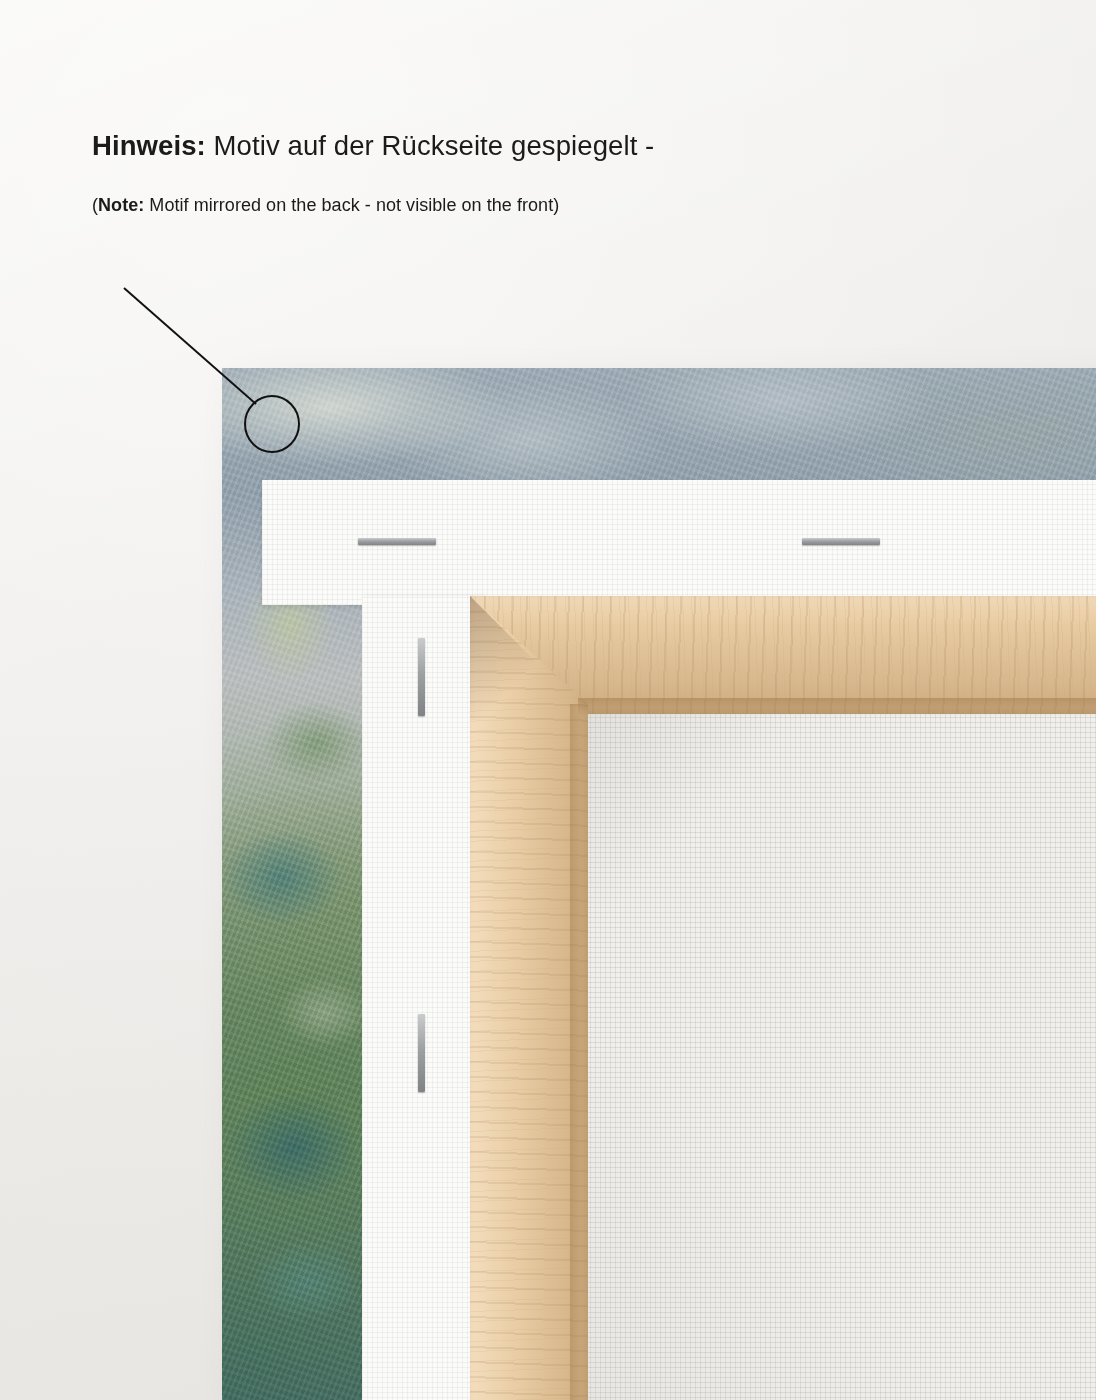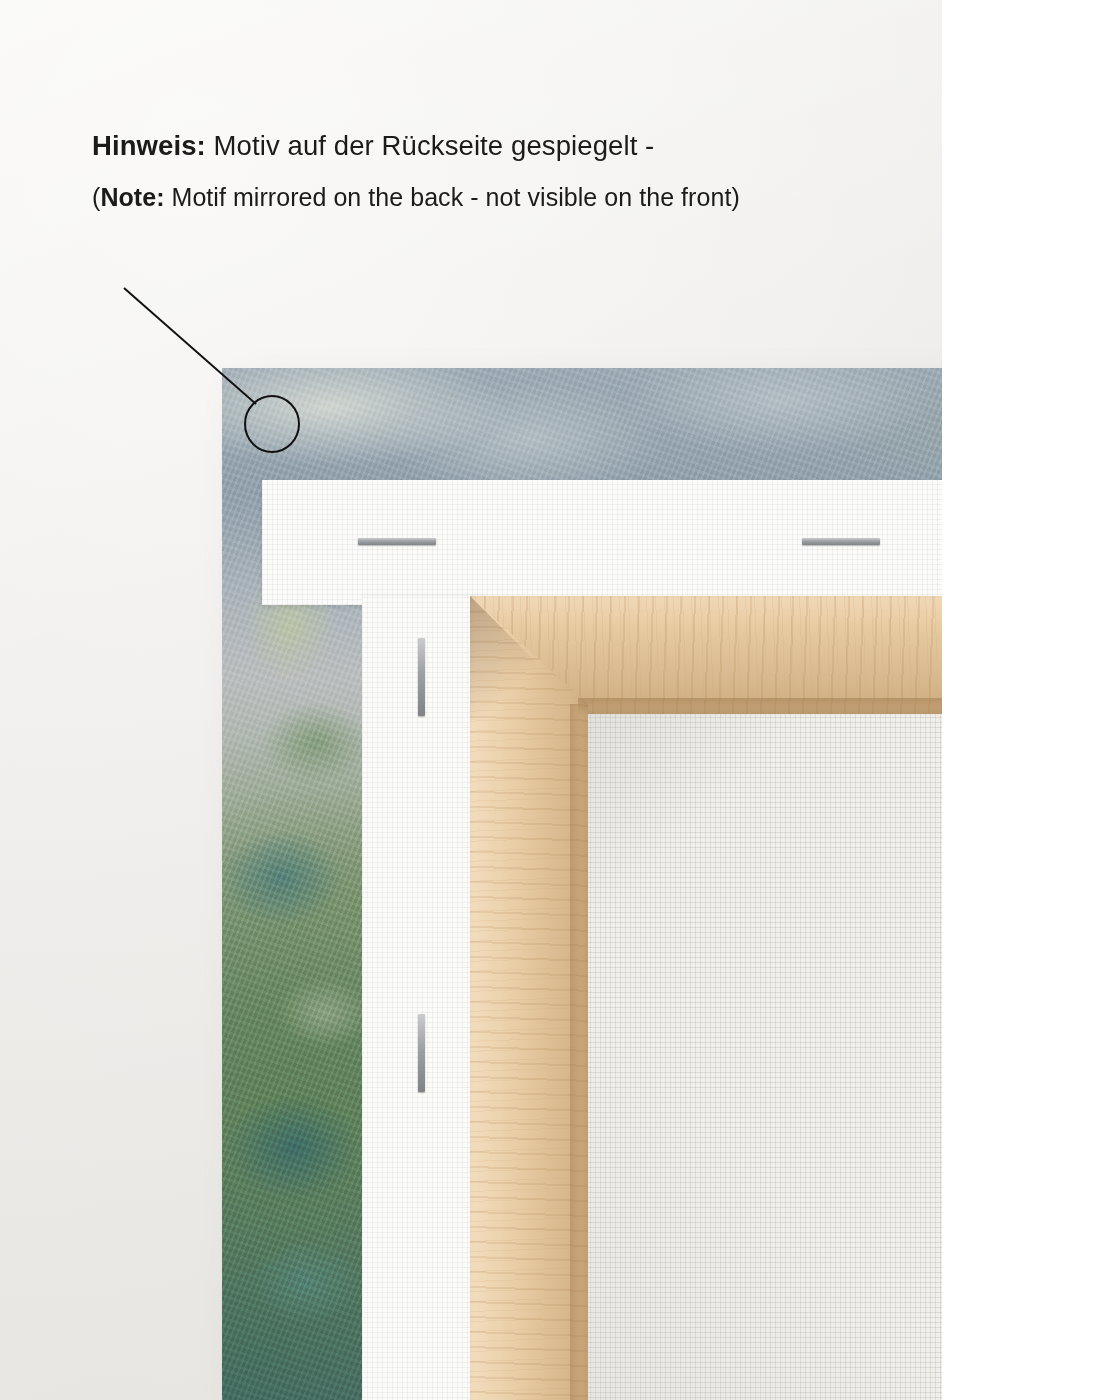--- a/index.html
+++ b/index.html
@@ -5,21 +5,21 @@
   html, body {
     margin: 0;
     padding: 0;
     background: #ffffff;
   }
   body {
     font-family: "Liberation Sans", sans-serif;
   }
   #stage {
     position: relative;
-    width: 942px;
+    width: 1096px;
     height: 1400px;
     overflow: hidden;
     background: #fde047;
   }
 
   
   .wall {
     position: absolute;
     inset: 0;
     background:
@@ -39,22 +39,22 @@
     width: 820px;
   }
   .note-de {
     font-size: 27.5px;
     line-height: 1.42;
     color: #1b1b1b;
     letter-spacing: 0.1px;
   }
   .note-de b { font-weight: 700; }
   .note-en {
-    margin-top: 15px;
-    font-size: 25px;
+    margin-top: 28px;
+    font-size: 18px;
     line-height: 1.4;
     color: #1b1b1b;
     letter-spacing: 0.05px;
   }
   .note-en b { font-weight: 700; }
 
   
   .leader {
     position: absolute;
     left: 0; top: 0;

